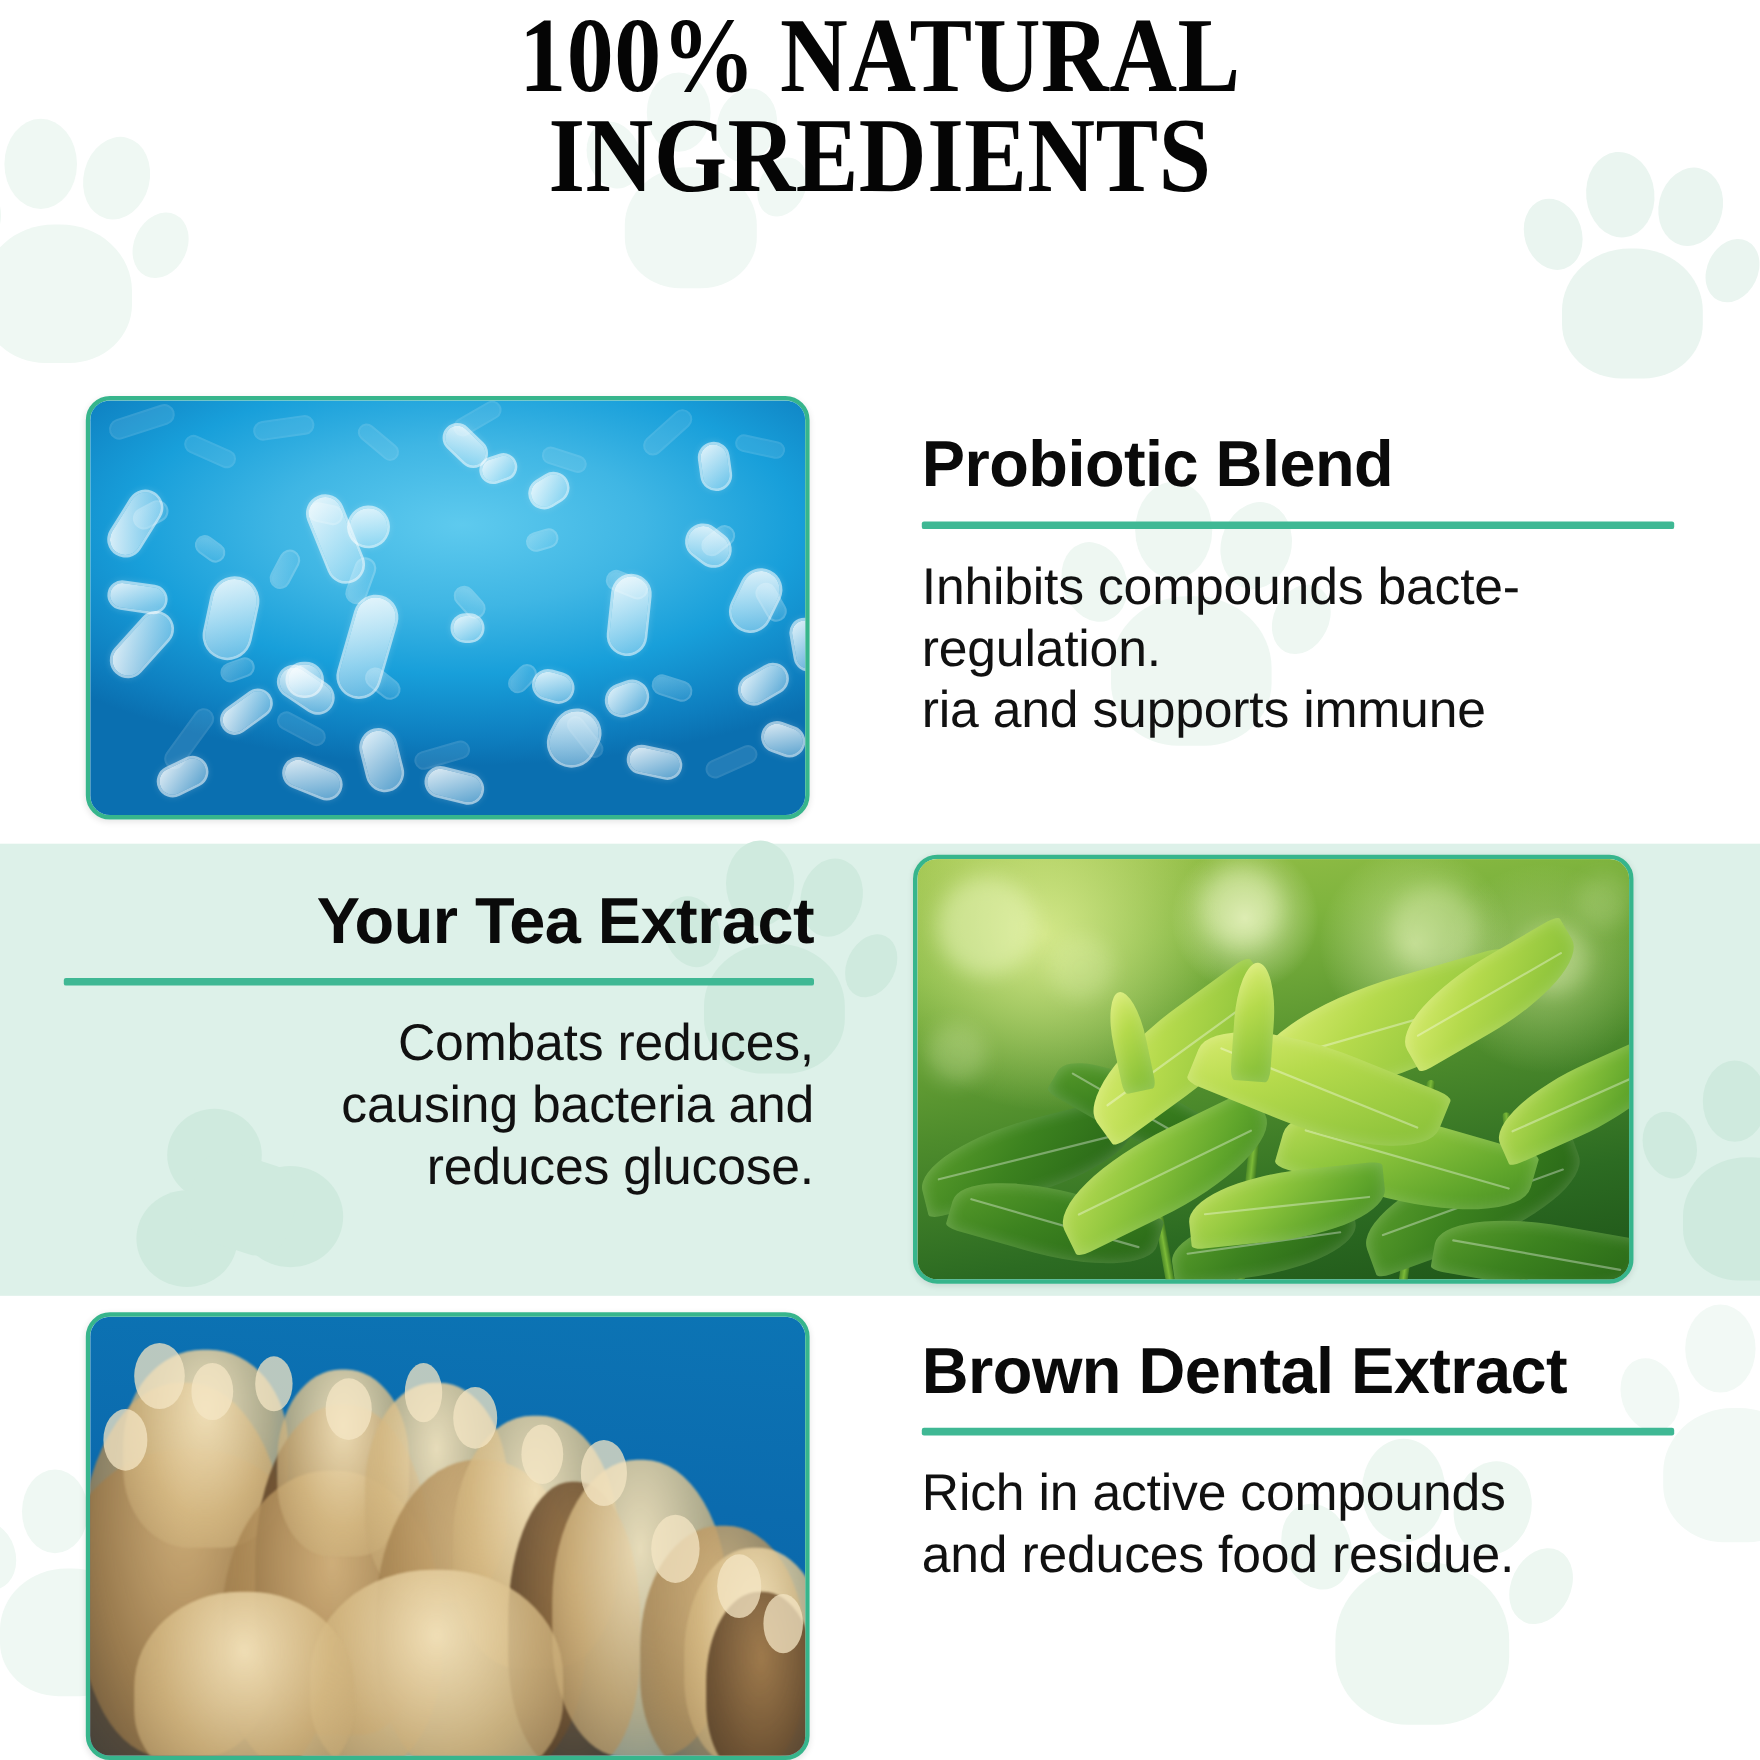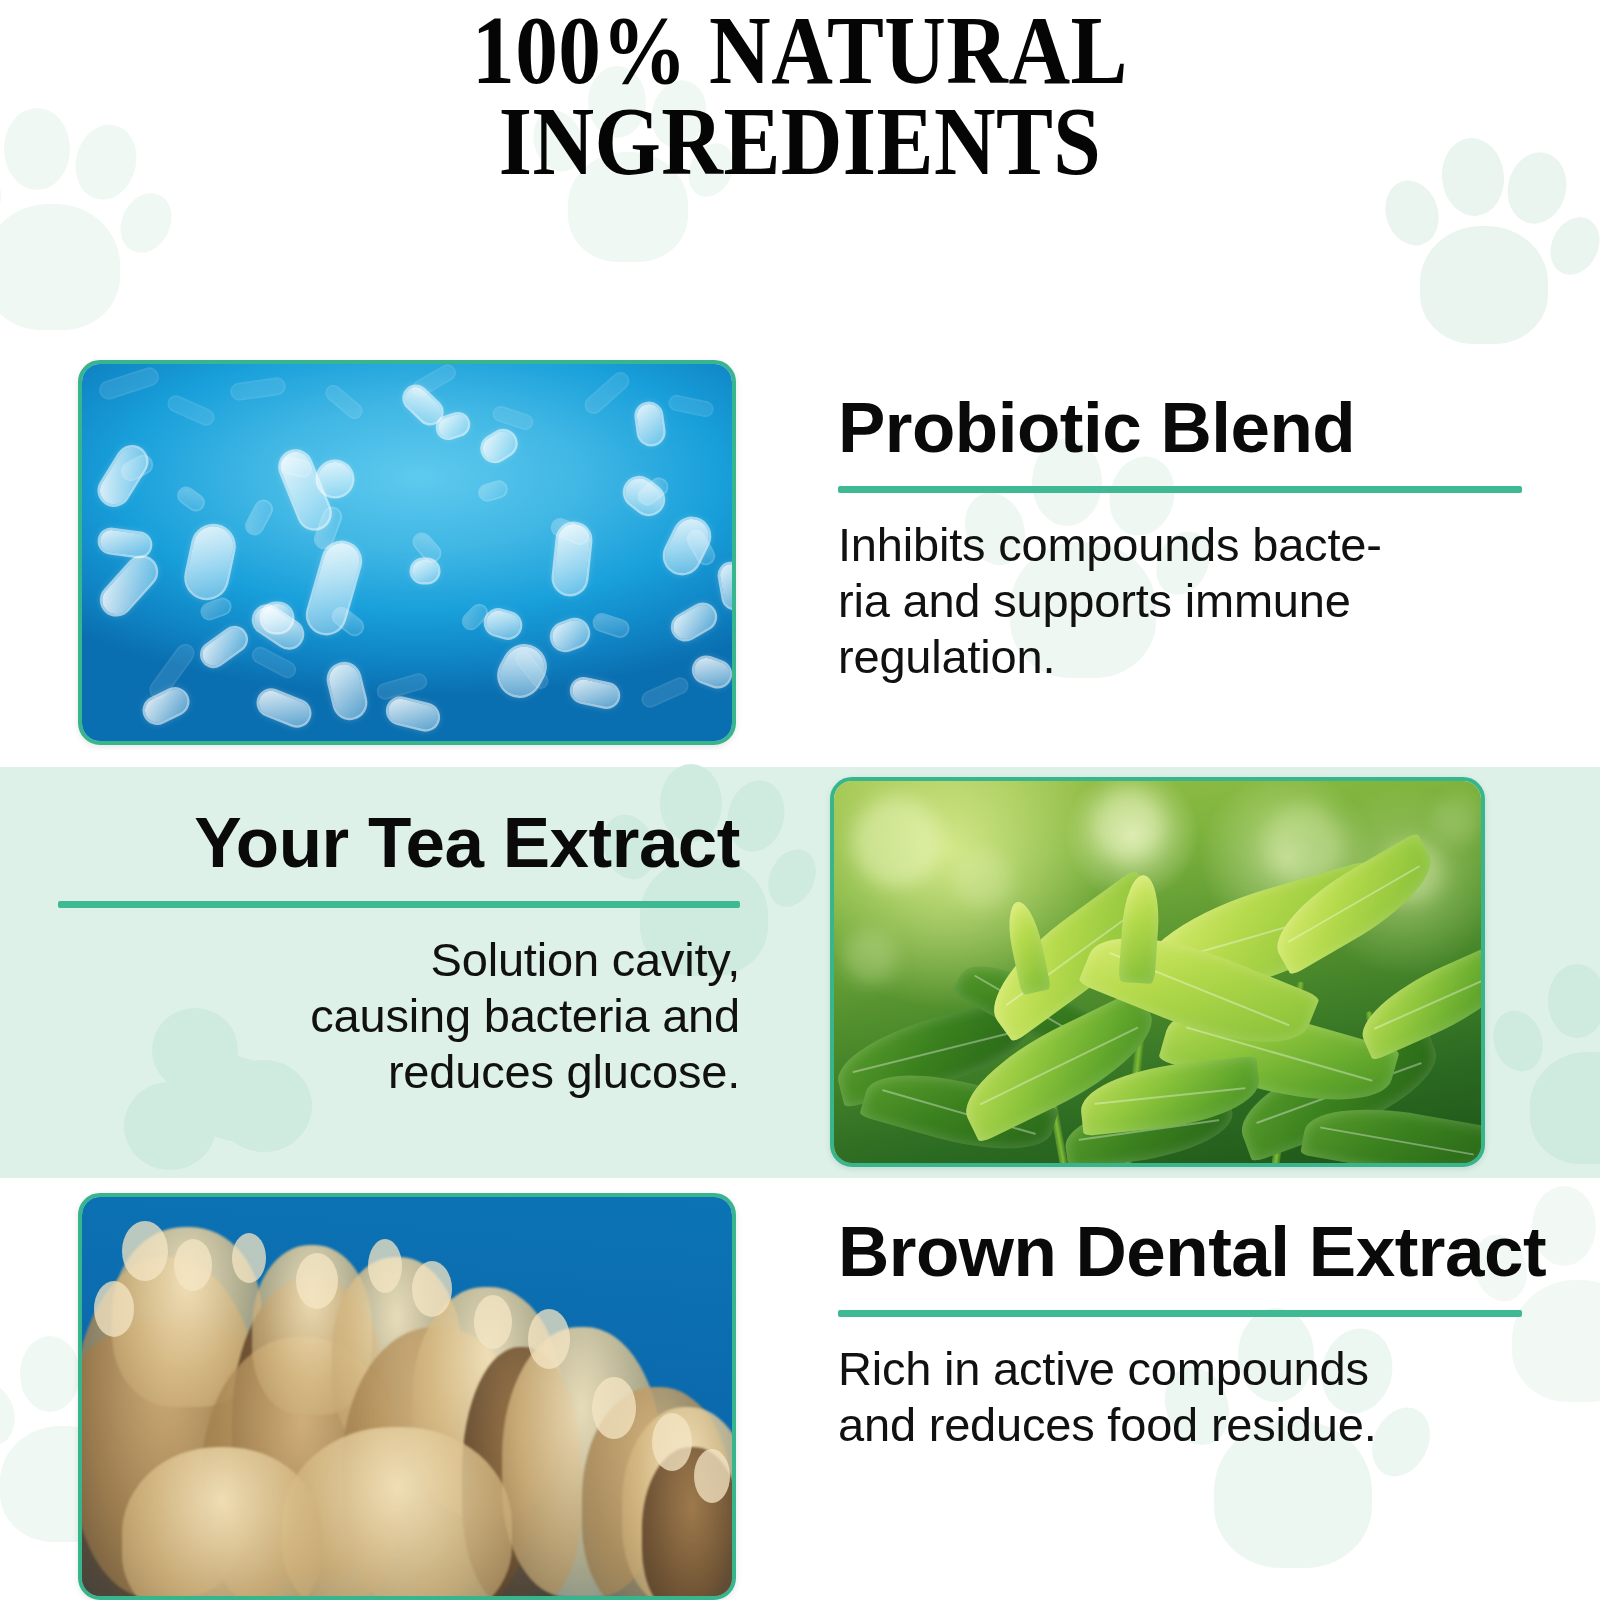--- a/index.html
+++ b/index.html
@@ -62,21 +62,21 @@
     box-sizing:border-box;
     box-shadow:0 2px 6px rgba(0,0,0,.10);
   }
   .photo .inner{position:absolute;inset:0;overflow:hidden;}
 
   
   .copy{position:absolute;}
   .title{
     font-family:"Liberation Sans",sans-serif;
     font-weight:700;
-    font-size:71px;
+    font-size:59px;
     color:#0a0a0a;
     line-height:1.02;
     white-space:nowrap;
     letter-spacing:-.5px;
   }
   .rule{height:7px;background:#3FB894;border-radius:2px;margin-top:22px;}
   .body{
     font-family:"Liberation Sans",sans-serif;
     font-size:47px;
     line-height:1.19;
@@ -306,22 +306,22 @@
           <div class="rod" style="left:640px;top:200px;width:22px;height:44px;transform:rotate(-10deg);border-radius:999px;"></div>
         </div>
       </div>
     </div>
 
     <div class="copy align-left" style="left:838px;top:392px;width:684px;">
       <div class="title">Probiotic Blend</div>
       <div class="rule"></div>
       <div class="body">
         <div>Inhibits compounds bacte-</div>
+        <div>regulation.</div>
         <div>ria and supports immune</div>
-        <div>regulation.</div>
       </div>
     </div>
   </div>
 
   <div class="row" style="top:767px;height:411px;">
 
     <div class="photo" style="left:830px;top:10px;width:655px;height:390px;">
       <div class="inner">
         <div class="art-tea">
           <div class="bokeh" style="left:18px;top:16px;width:90px;height:90px;"></div>
@@ -384,21 +384,21 @@
           <div class="leaf bright" style="left:288px;top:94px;width:36px;height:108px;border-radius:60% 60% 14% 14%;transform:rotate(4deg)"></div>
           <div class="leaf bright" style="left:178px;top:120px;width:30px;height:92px;border-radius:60% 60% 14% 14%;transform:rotate(-12deg)"></div>
         </div>
       </div>
     </div>
 
     <div class="copy align-right" style="left:58px;top:40px;width:682px;">
       <div class="title">Your Tea Extract</div>
       <div class="rule"></div>
       <div class="body">
-        <div>Solution cavity,</div>
+        <div>Combats reduces,</div>
         <div>causing bacteria and</div>
         <div>reduces glucose.</div>
       </div>
     </div>
   </div>
 
   <div class="row" style="top:1178px;height:422px;">
 
     <div class="photo" style="left:78px;top:15px;width:658px;height:407px;border-bottom-left-radius:22px;border-bottom-right-radius:22px;">
       <div class="inner">

